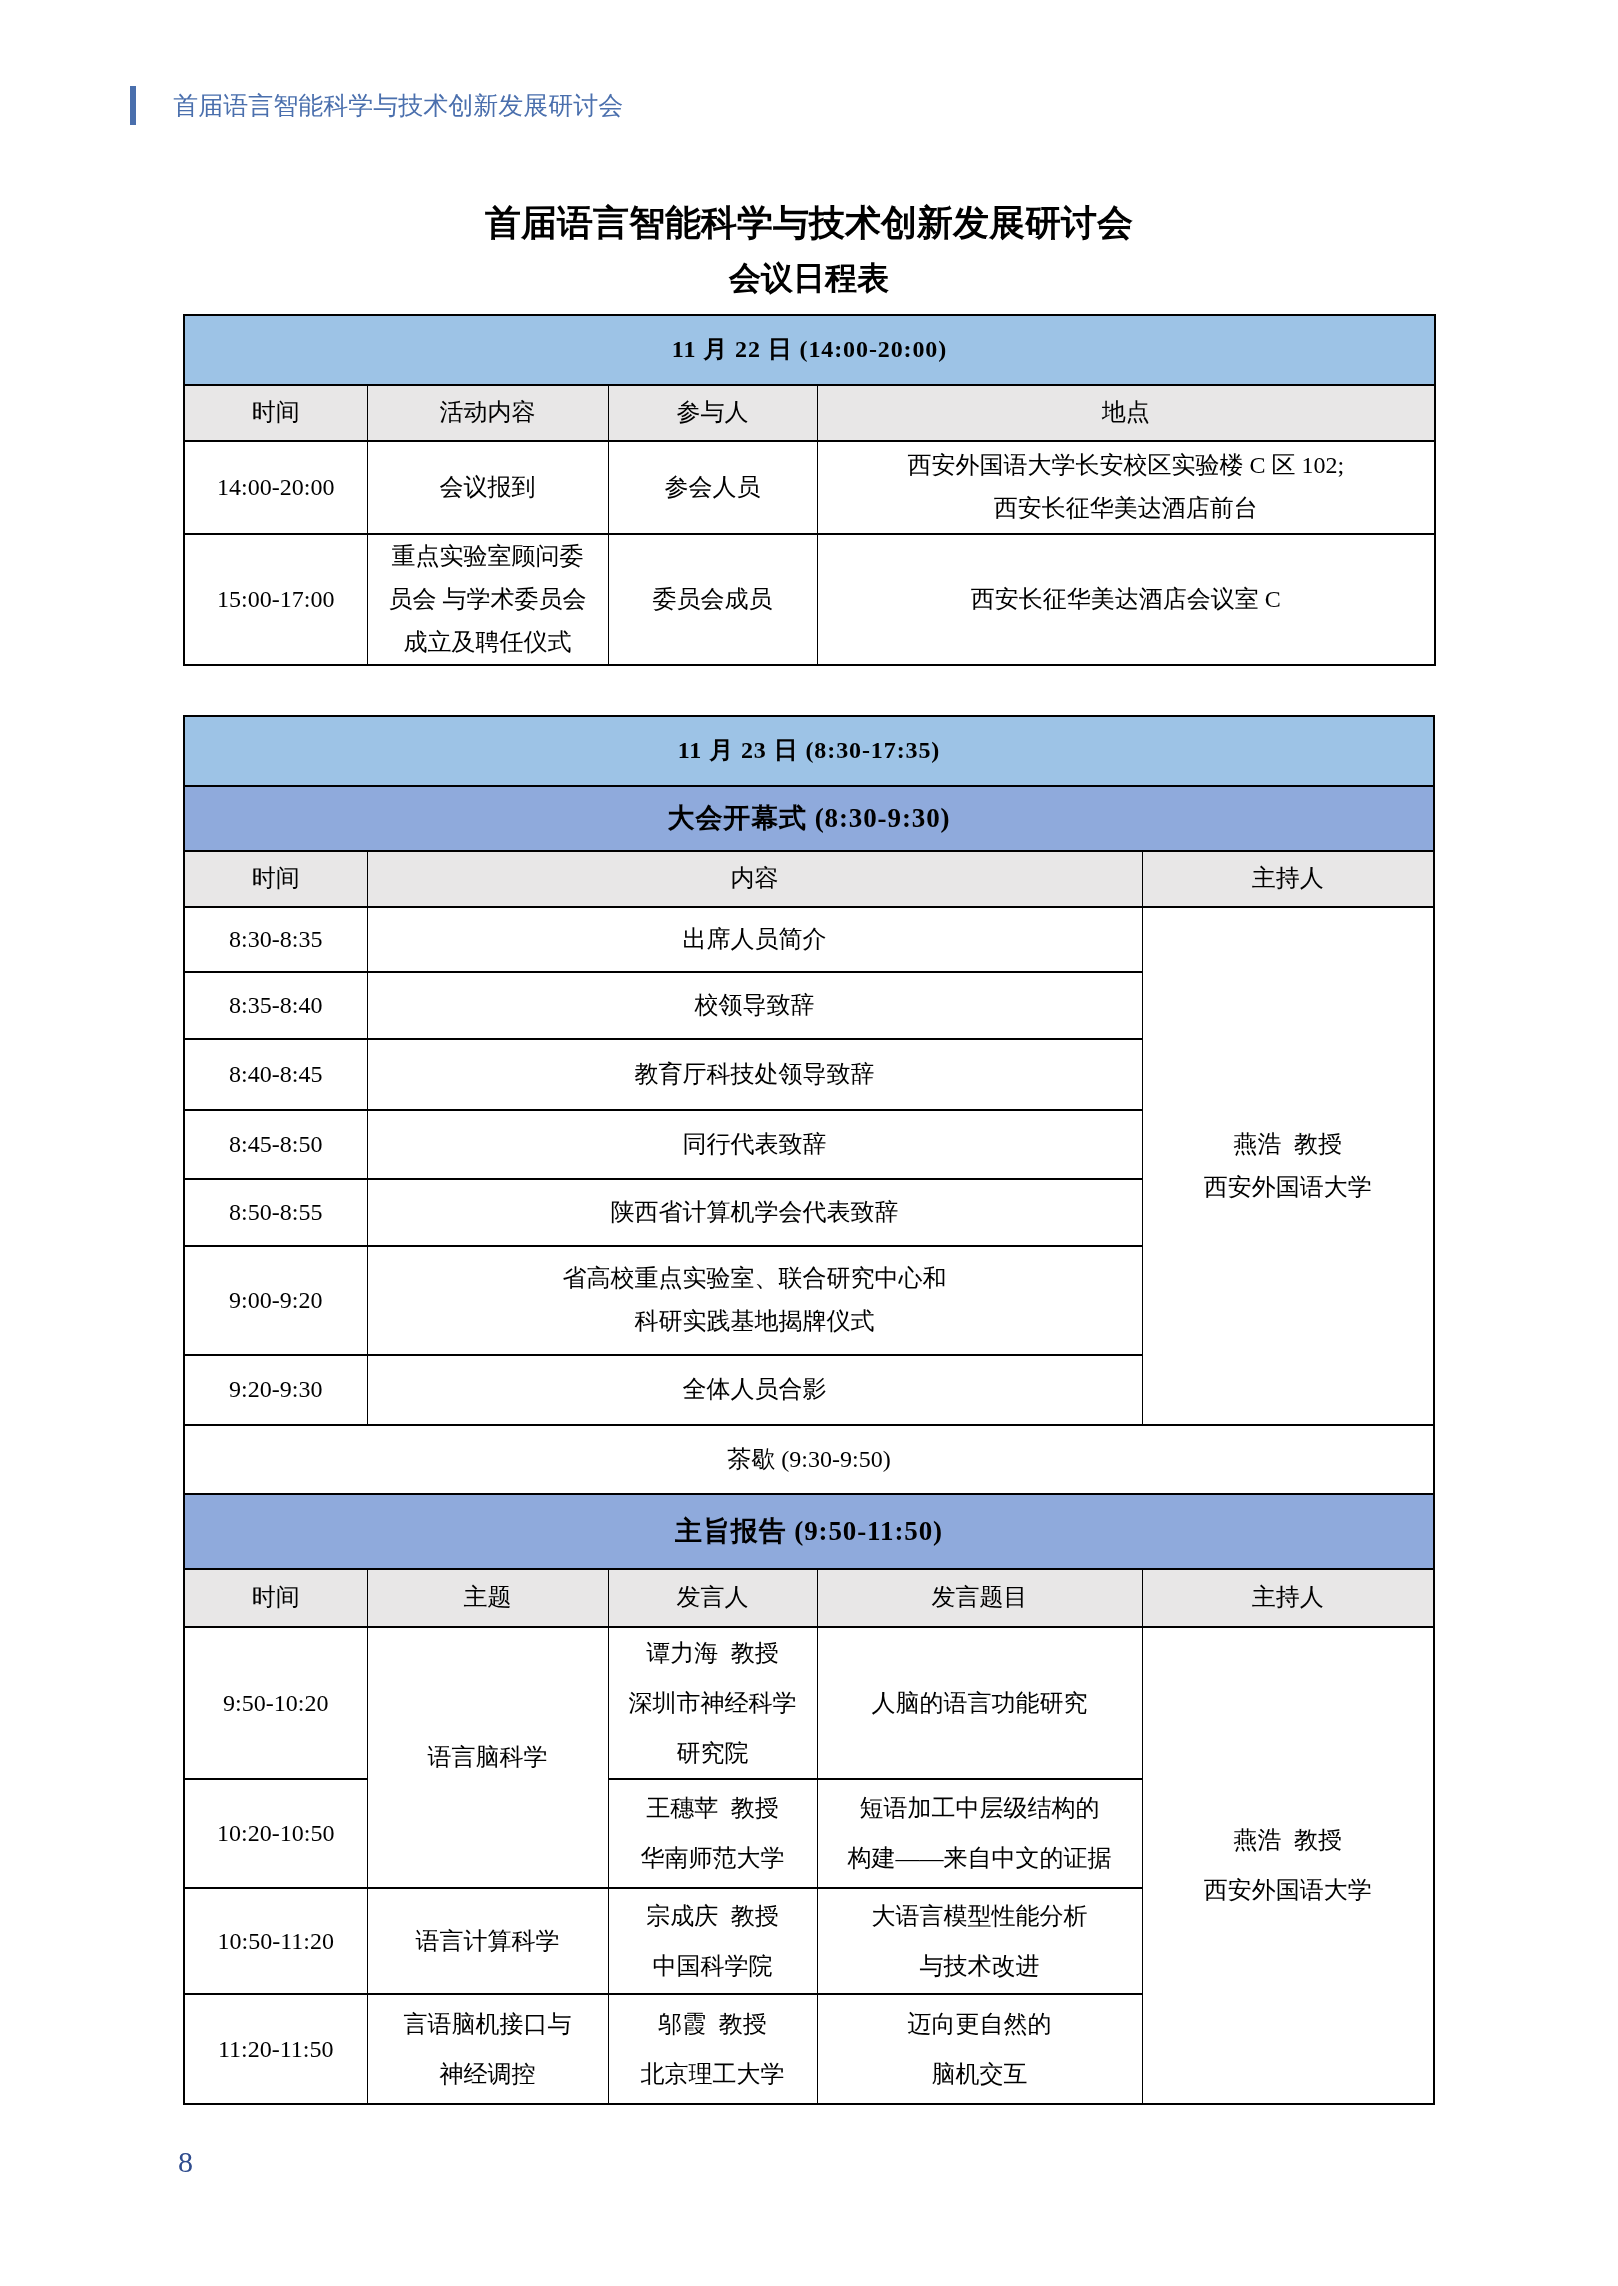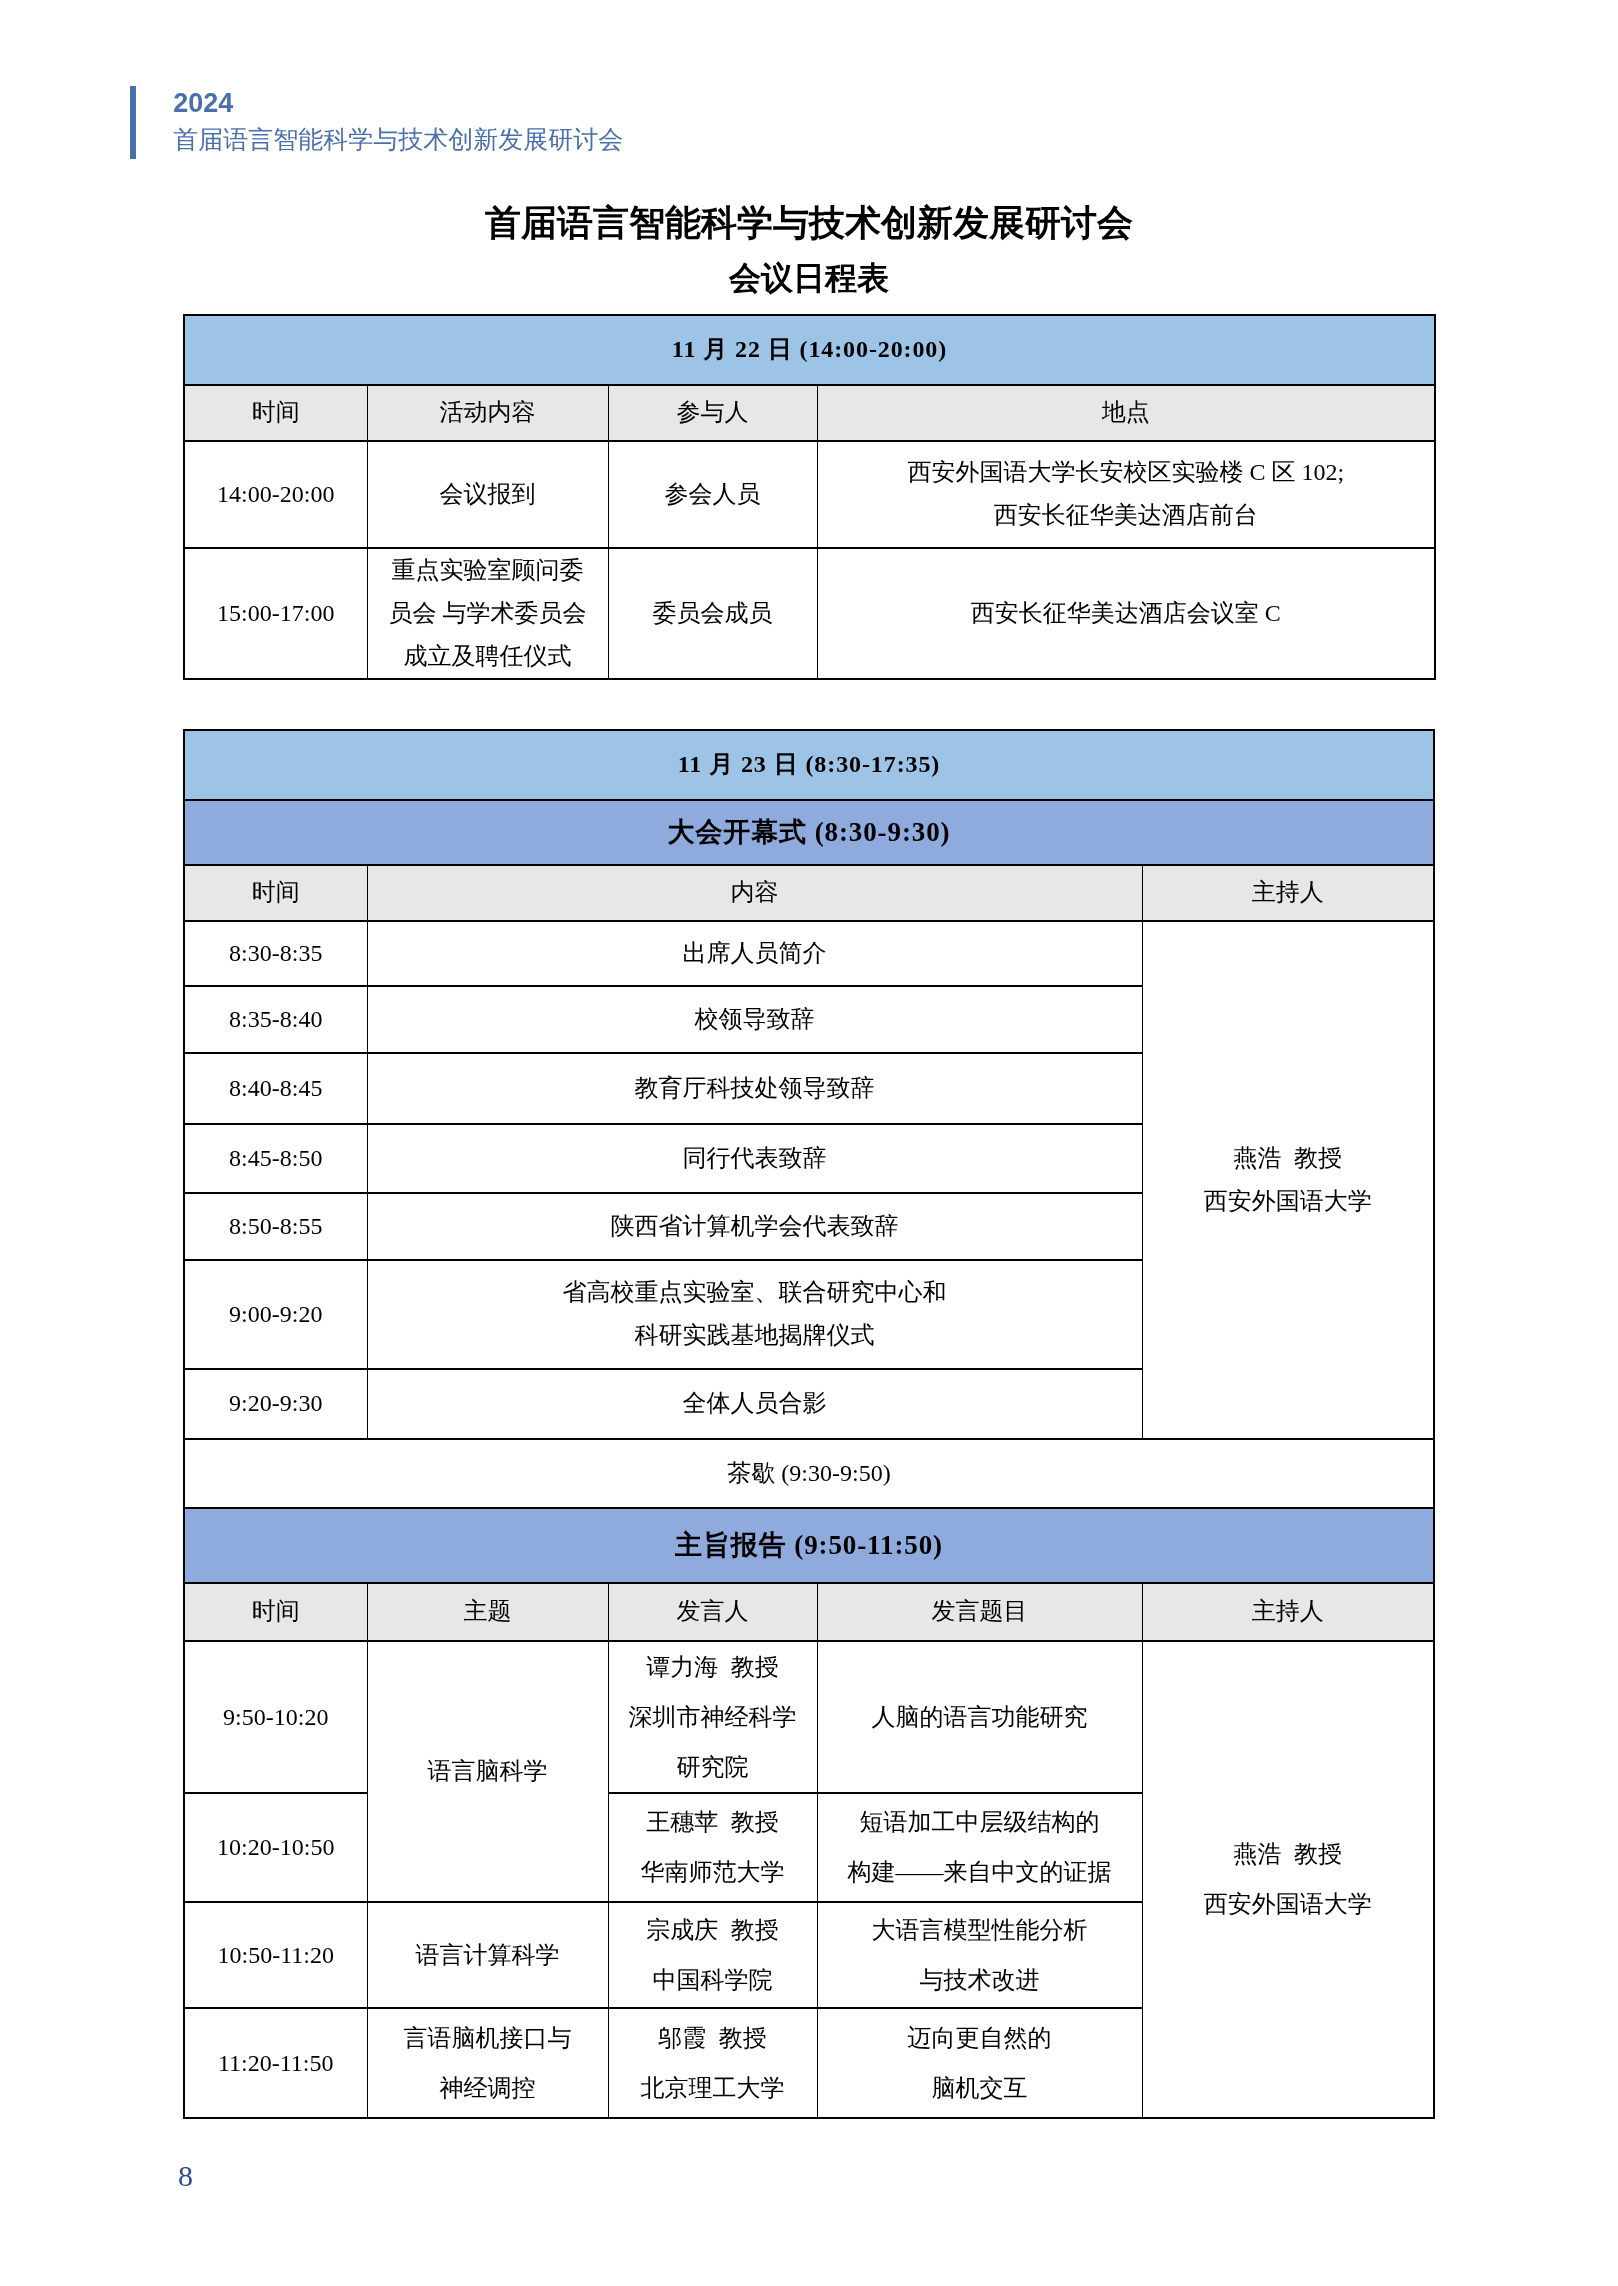--- a/index.html
+++ b/index.html
@@ -80,21 +80,20 @@
   }
 </style>
 </head>
 <body>
 
 <div class="page">
 
   <div class="doc-header">
     <div class="accent-bar"></div>
     <div class="header-text">
-      <div class="header-year">2024</div>
       <div class="header-title">首届语言智能科学与技术创新发展研讨会</div>
     </div>
   </div>
 
   <div class="title">首届语言智能科学与技术创新发展研讨会</div>
   <div class="subtitle">会议日程表</div>
 
   <table class="sched" id="table-day1">
     <colgroup>
         <col style="width:183px">
@@ -105,21 +104,21 @@
     <tbody>
       <tr class="band" style="height:70px">
         <td colspan="4">11 月 22 日  (14:00-20:00)</td>
       </tr>
       <tr class="colhead" style="height:56px">
         <td>时间</td>
         <td>活动内容</td>
         <td>参与人</td>
         <td>地点</td>
       </tr>
-      <tr style="height:107px">
+      <tr style="height:93px">
         <td>14:00-20:00</td>
         <td>会议报到</td>
         <td>参会人员</td>
         <td>
           <div class="line">西安外国语大学长安校区实验楼 C 区 102;</div>
           <div class="line">西安长征华美达酒店前台</div>
         </td>
       </tr>
       <tr style="height:131px">
         <td>15:00-17:00</td>

